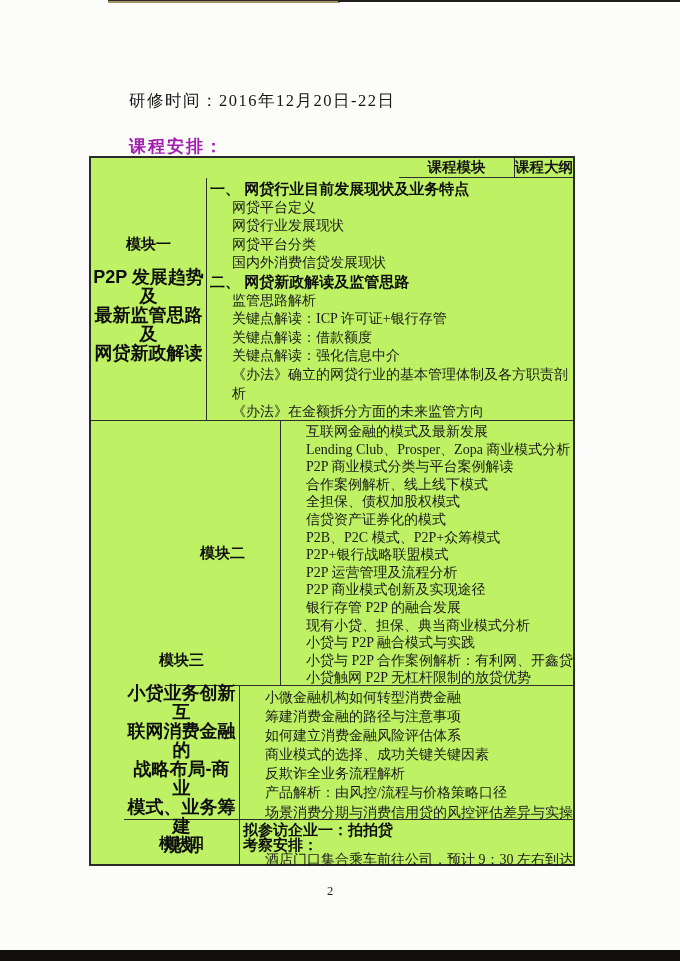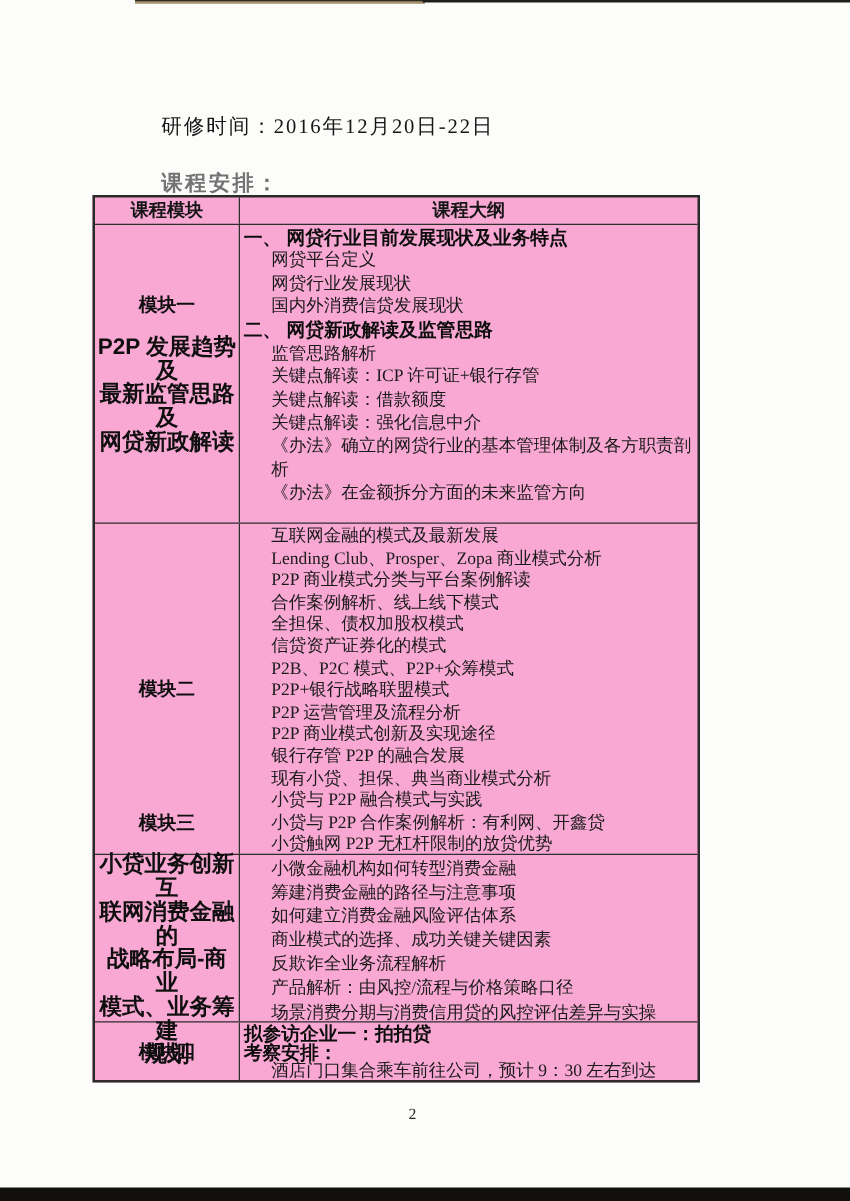--- a/index.html
+++ b/index.html
@@ -26,28 +26,29 @@
     background:#12100d;
   }
   
   .session-time {
     position:absolute; left:129px; top:90px;
     font-size:16.5px; letter-spacing:1.5px; color:#161616;
   }
   .schedule-heading {
     position:absolute; left:129px; top:135px;
     font-family:"Liberation Sans","DejaVu Sans",sans-serif;
-    font-weight:bold; font-size:17px; letter-spacing:2px; color:#737373;
+    font-weight:bold; font-size:17px; letter-spacing:2px; color:#a21caf;
   }
   
   .course-table {
-    position:absolute; left:74px; top:156px; width:486px; height:710px;
+    position:absolute; left:89px; top:156px; width:486px; height:710px;
     border:2px solid #2a2a2a;
     display:flex; flex-direction:column;
-    background:#f9a8d4;
+    background:#bef264;
+    align-items:flex-end;
   }
   .thead {
     display:flex; height:22px; border-bottom:1px solid #2e2e2e;
     font-family:"Liberation Sans","DejaVu Sans",sans-serif;
     font-weight:bold; font-size:14.5px; color:#161616;
   }
   .thead .th-left {
     width:116px; border-right:1px solid #2e2e2e;
     display:flex; align-items:center; justify-content:center;
   }
@@ -114,20 +115,21 @@
         <div class="module-cell">
           <div class="module-title">模块一</div>
           <div class="module-subtitle">P2P 发展趋势及
 最新监管思路及
 网贷新政解读</div>
         </div>
         <div class="outline-cell">
           <div class="outline-item heading">一、 网贷行业目前发展现状及业务特点</div>
           <div class="outline-item regular">网贷平台定义</div>
           <div class="outline-item regular">网贷行业发展现状</div>
+          <div class="outline-item regular">网贷平台分类</div>
           <div class="outline-item regular">国内外消费信贷发展现状</div>
           <div class="outline-item heading">二、 网贷新政解读及监管思路</div>
           <div class="outline-item regular">监管思路解析</div>
           <div class="outline-item regular">关键点解读：ICP 许可证+银行存管</div>
           <div class="outline-item regular">关键点解读：借款额度</div>
           <div class="outline-item regular">关键点解读：强化信息中介</div>
           <div class="outline-item regular">《办法》确立的网贷行业的基本管理体制及各方职责剖析</div>
           <div class="outline-item regular">《办法》在金额拆分方面的未来监管方向</div>
         </div>
       </div><div class="trow trow-1">

